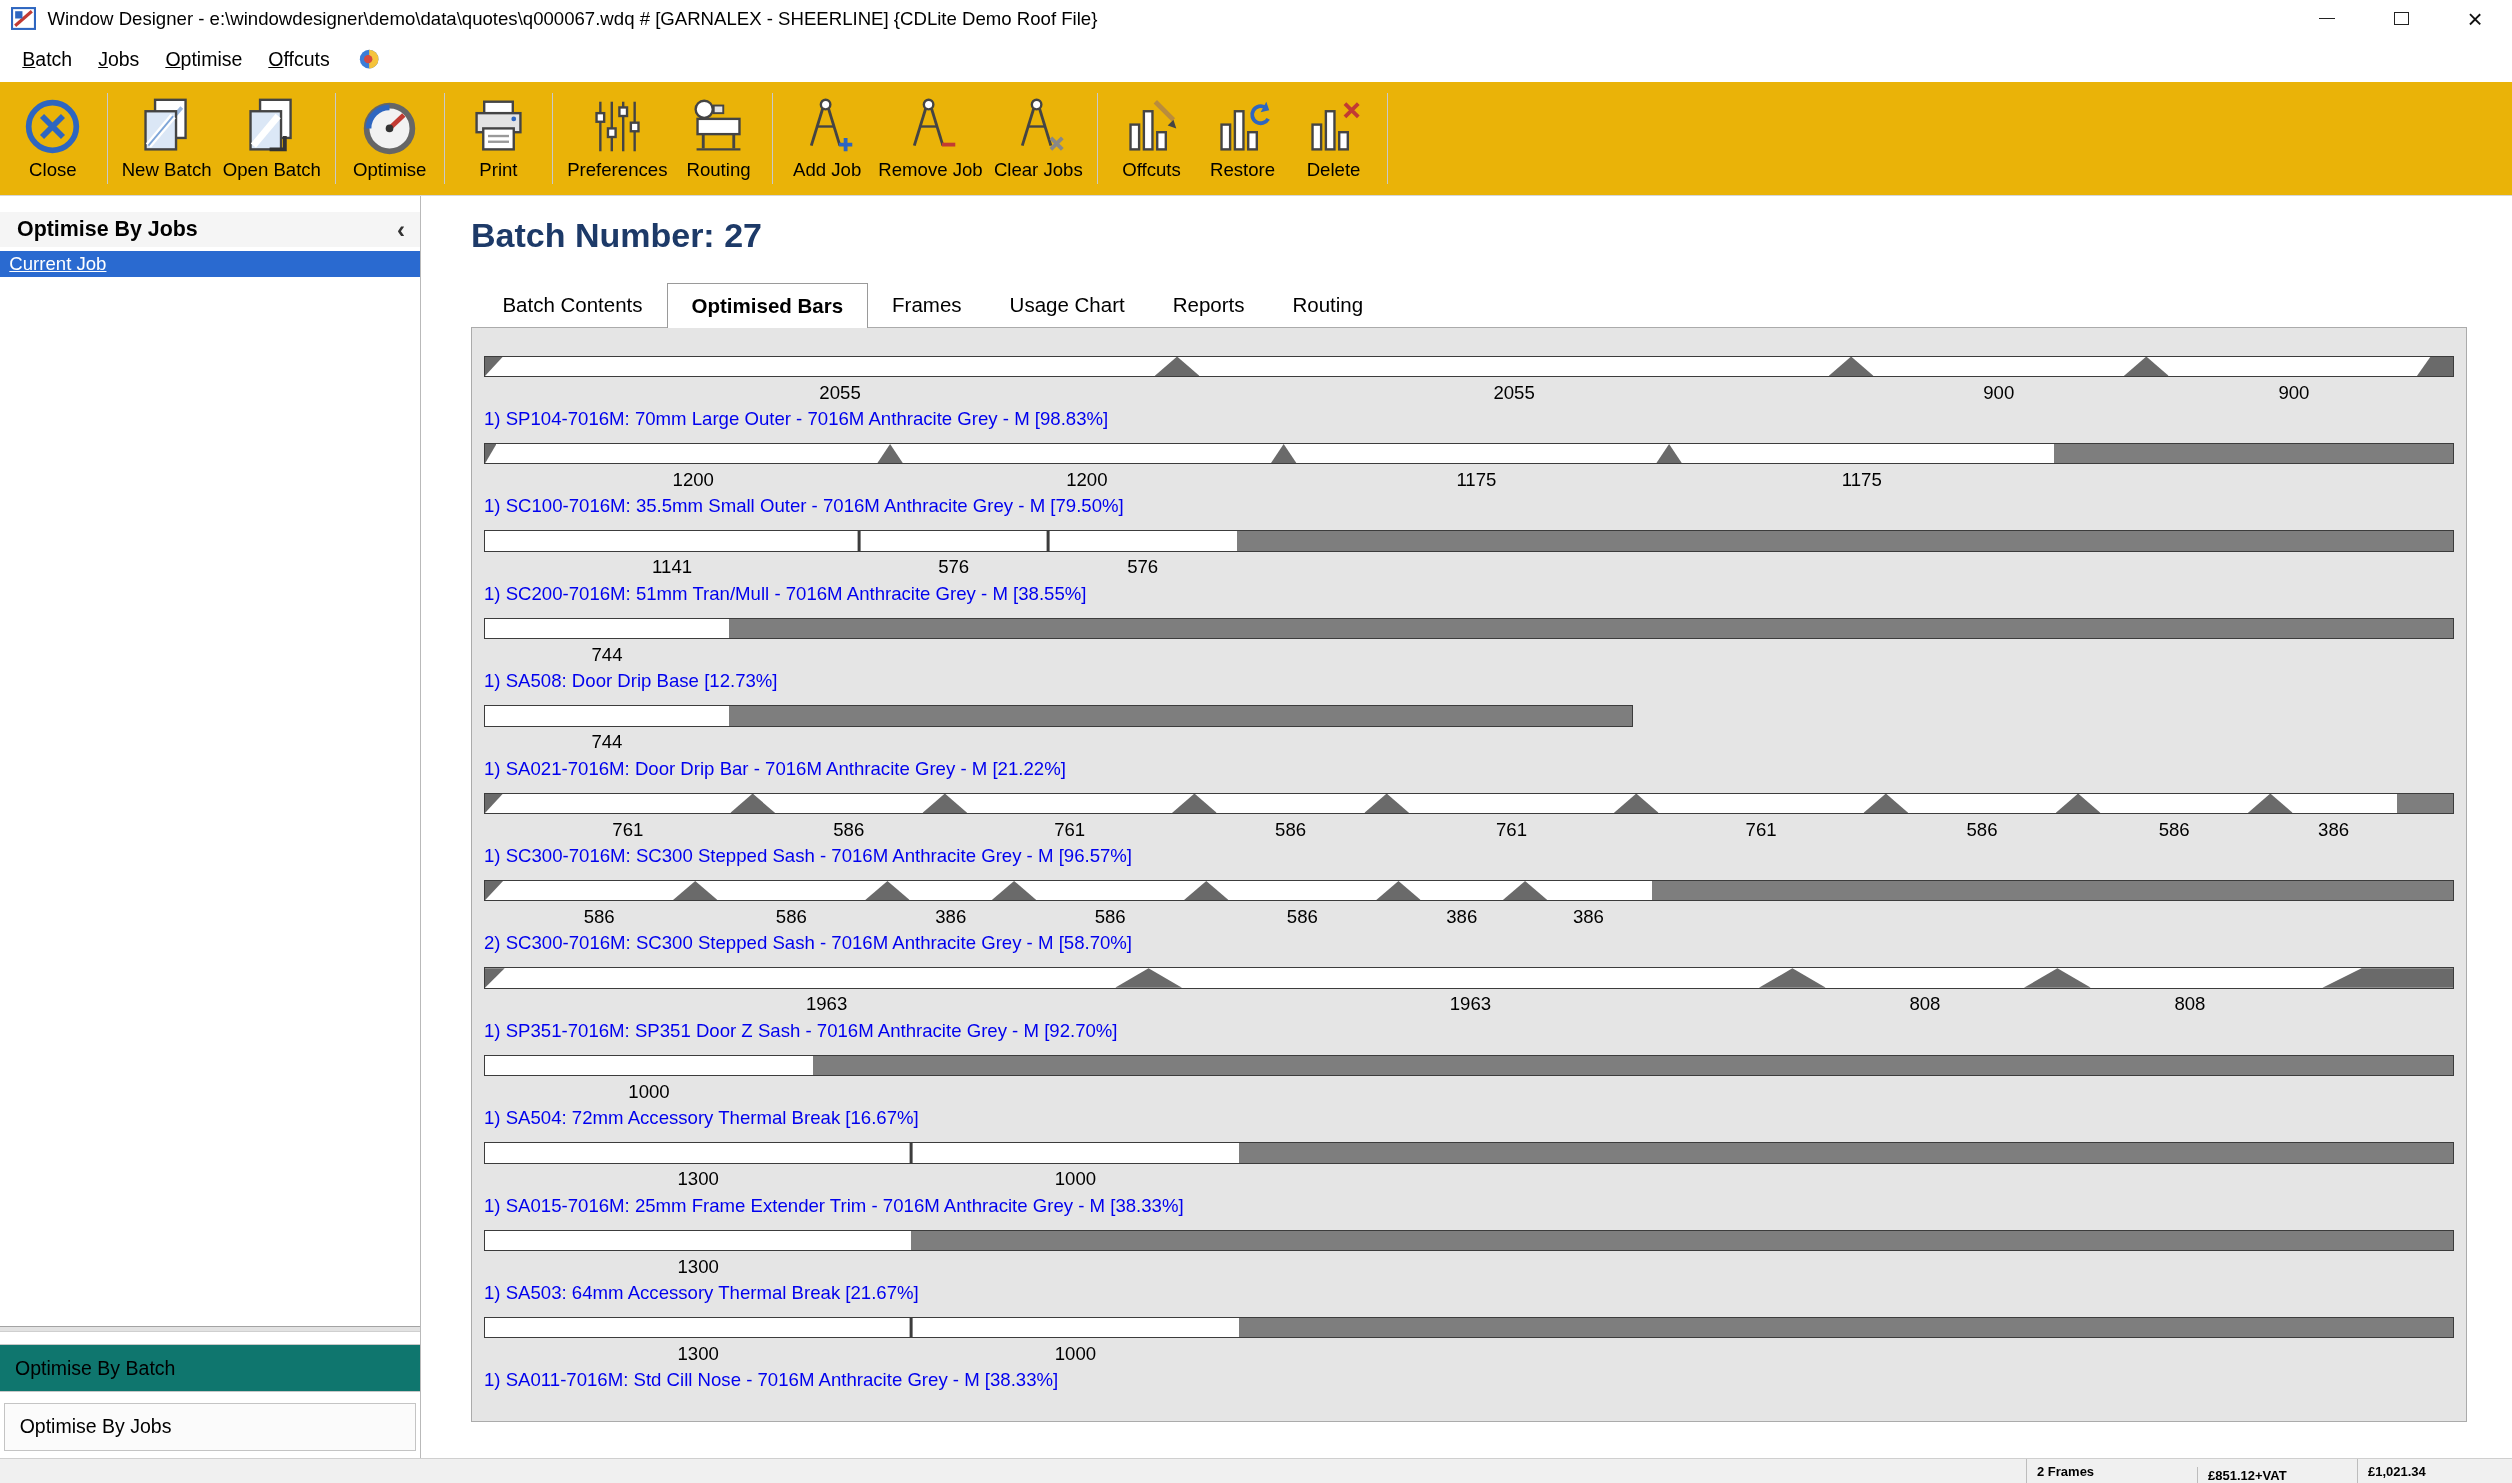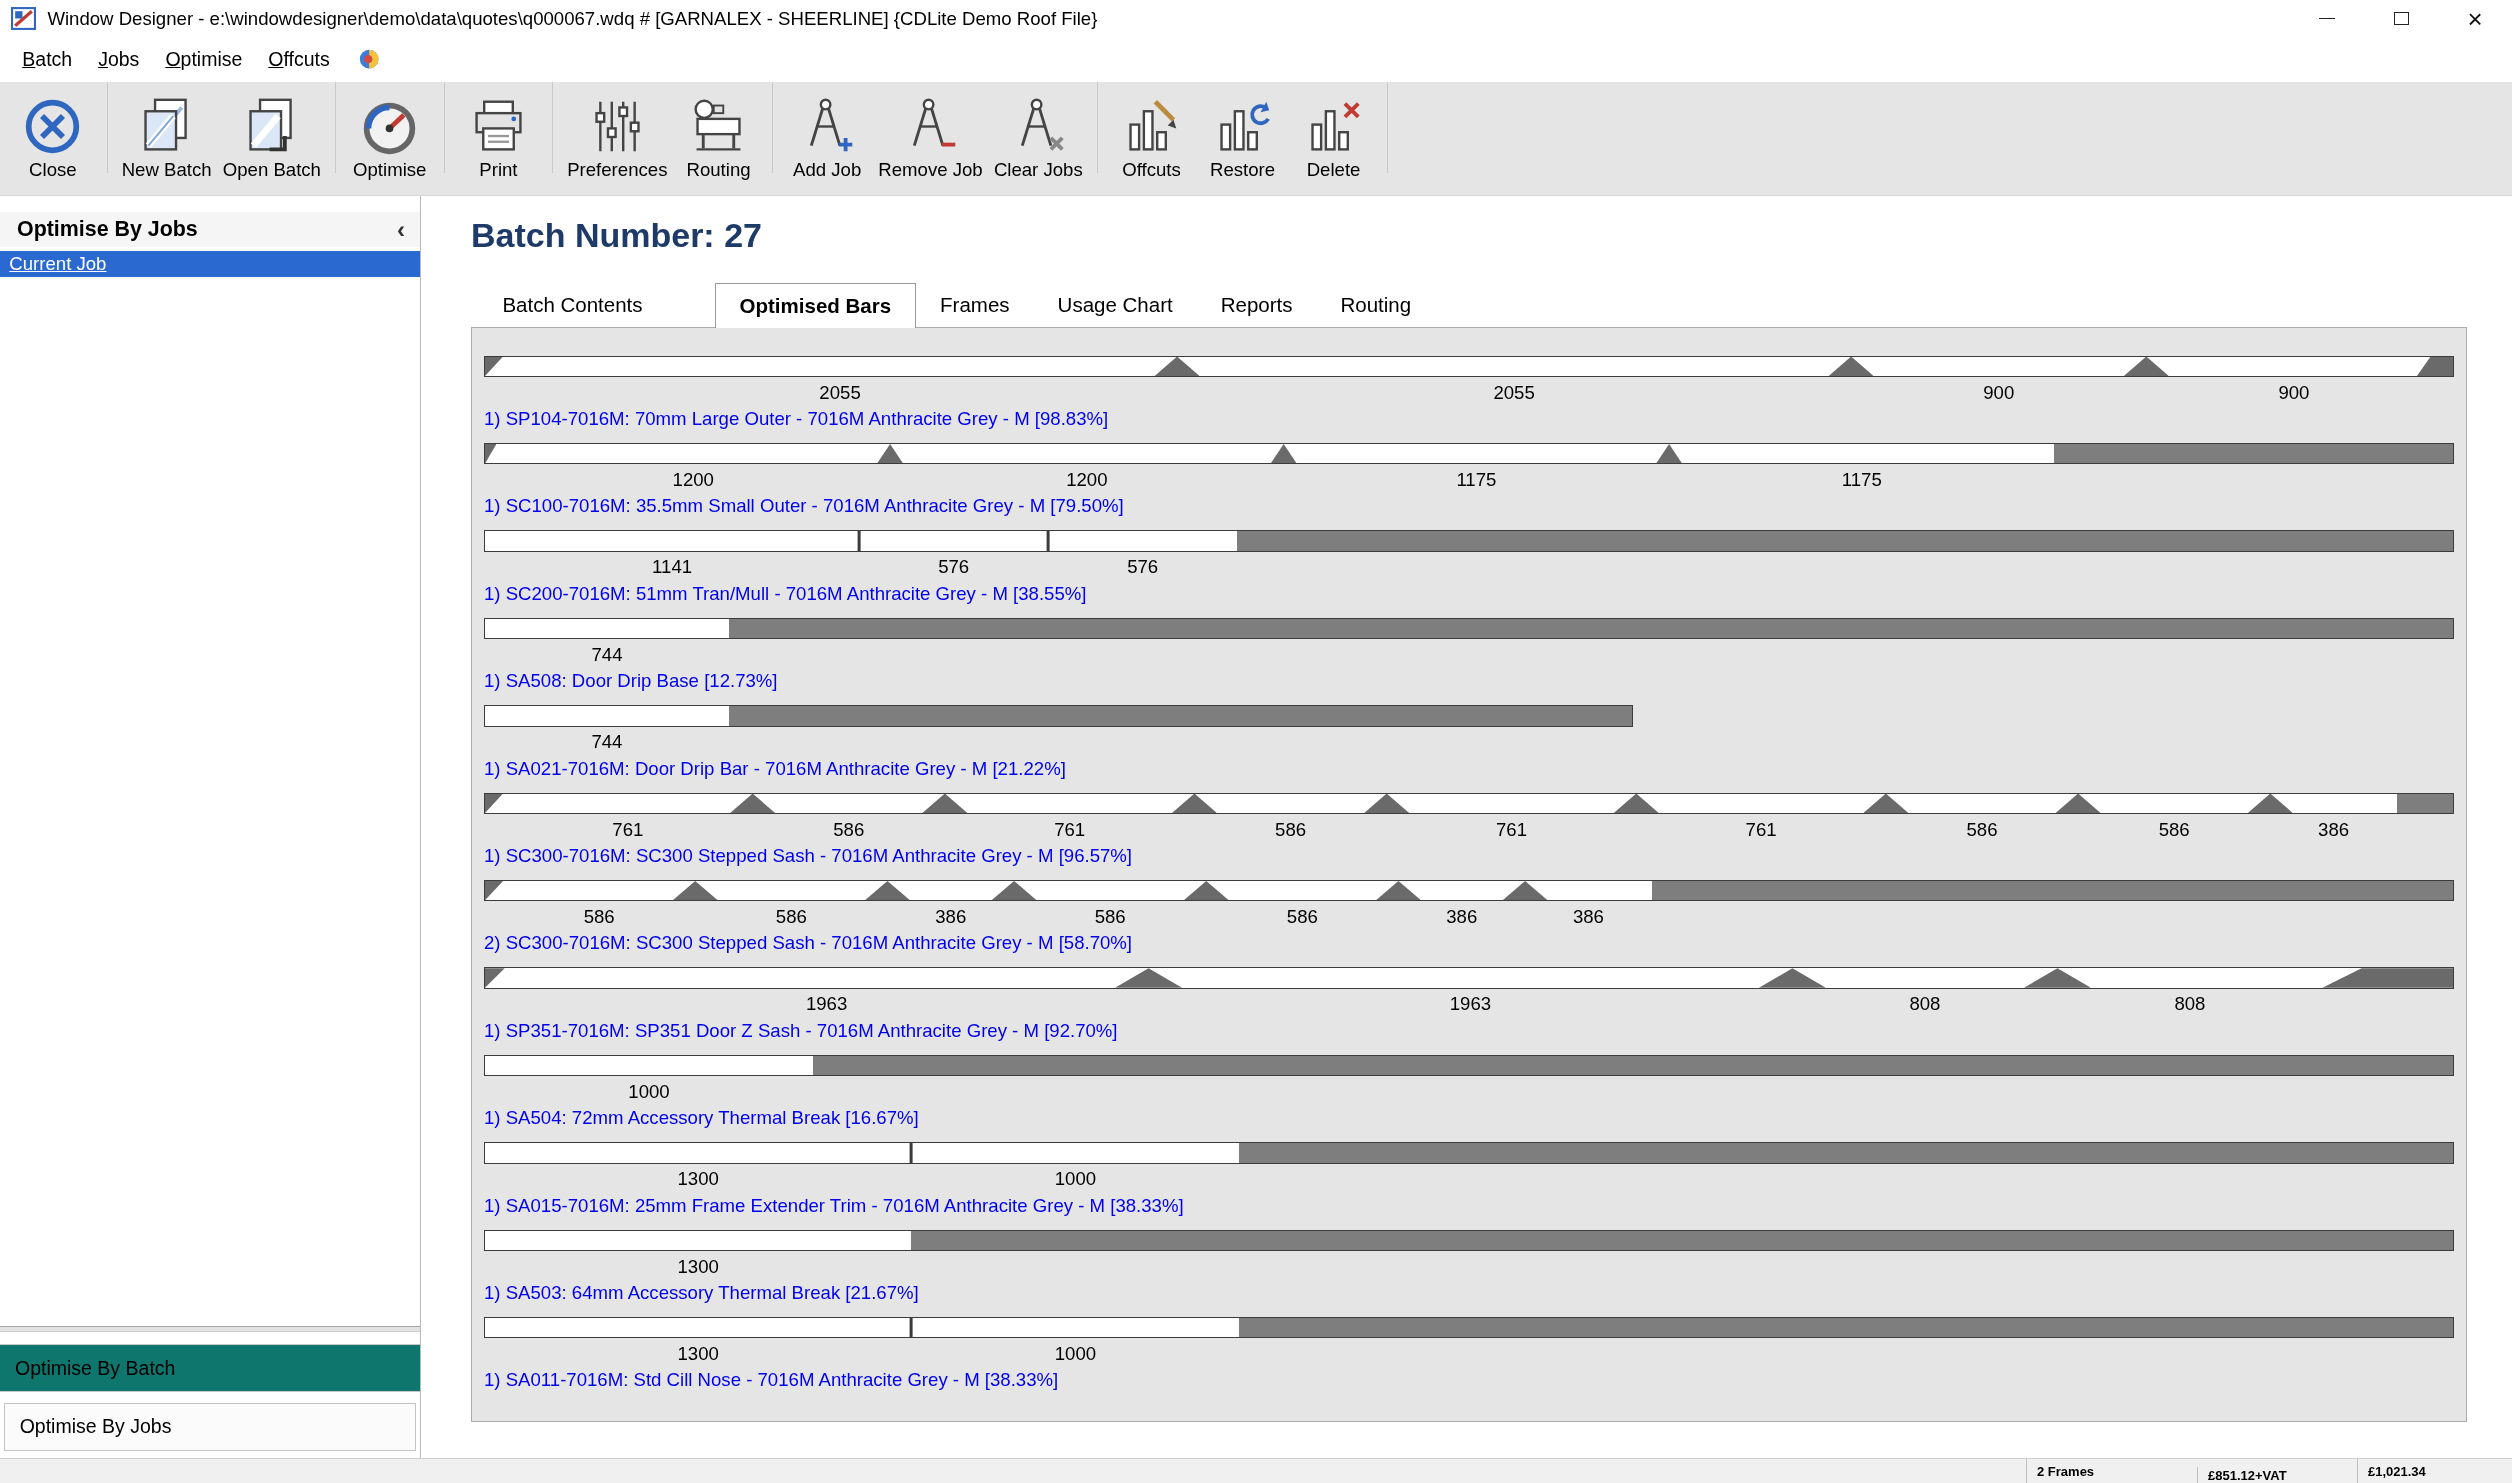--- a/index.html
+++ b/index.html
@@ -16,21 +16,21 @@
   .glyph-max { width:15px; height:13px; border:1.9px solid #222; }
   .glyph-close { font-size:26px; line-height:1; color:#111; }
 
   
   .menu-bar { height:45px; display:flex; align-items:center; padding-left:9.3px; background:#fff; }
   .menu-item { font-size:19.5px; padding:5.6px 13px; }
   .menu-item u { text-decoration:underline; }
   .help-icon { margin-left:15px; display:flex; align-items:center; }
 
   
-  .toolbar { height:114px; display:flex; padding:0 7.4px; background:#e5e5e5; border-bottom:0.9px solid #d6d6d6; }
+  .toolbar { height:114px; display:flex; align-items:center; padding:0 7.4px; background:#eab308; border-bottom:0.9px solid #d6d6d6; }
   .tool-btn { min-width:91px; padding:3.7px 5.6px; display:flex; flex-direction:column; align-items:center; justify-content:center; gap:1.9px; }
   .tool-btn svg { width:61px; height:61px; display:block; }
   .tool-label { font-size:18.6px; white-space:nowrap; }
   .tool-sep { width:0.9px; height:91px; background:#c9c9c9; margin:0 8.4px; flex:0 0 auto; }
 
   
   .main-row { display:flex; height:1262px; }
 
   .sidebar { width:421px; border-right:0.9px solid #b9b9b9; display:flex; flex-direction:column; padding-top:16px; background:#fff; }
   .sidebar-head { height:35px; display:flex; align-items:center; padding:0 15px 0 17px; font-weight:bold; font-size:21.4px; background:#f5f5f5; }
@@ -40,21 +40,21 @@
   .side-item.selected { background:#2a6ad0; color:#fff; }
   .splitter { height:6.5px; background:#e2e2e2; border-top:0.9px solid #a3a3a3; border-bottom:0.9px solid #cfcfcf; }
   .panel-btn { height:48px; display:flex; align-items:center; padding-left:15px; font-size:19.5px; }
   .panel-btn.first { background:#0f766e; border-top:0.9px solid #c8c8c8; border-bottom:0.9px solid #c8c8c8; margin-top:12px; }
   .panel-btn.second { background:#fbfbfb; border:0.9px solid #c4c4c4; margin:10.2px 3.7px 7.4px 3.7px; }
 
   .content { flex:1; padding-left:50px; }
   .page-heading { margin-top:19.5px; font-size:34px; font-weight:bold; color:#1d3a68; }
   .tabstrip { display:flex; margin-top:28px; position:relative; z-index:2; padding-left:7.4px; }
   .tab { padding:0 24px; line-height:44px; font-size:20.5px; }
-  .tab.active { background:#fff; border:0.9px solid #9a9a9a; border-bottom:none; font-weight:bold;margin-left:48px; }
+  .tab.active { background:#fff; border:0.9px solid #9a9a9a; border-bottom:none; font-weight:bold; }
 
   .bars-panel { width:1996px; height:1095px; background:#e5e5e5; border:0.9px solid #ababab; margin-top:-0.9px; padding:28px 12px 0 12px; position:relative; z-index:1; overflow:hidden; }
 
   .bar-row { margin-bottom:13px; }
   .bar-box { position:relative; height:21.4px; background:#fff; border:0.9px solid #3c3c3c; }
   .measure { position:absolute; top:25px; transform:translateX(-50%); font-size:18.6px; white-space:nowrap; color:#000; }
   .cut-tri { position:absolute; top:0; bottom:0; width:45px; transform:translateX(-50%); background:#6a6a6a; clip-path:polygon(50% 0,100% 100%,0 100%); }
   .cut-tri.small { width:26px; }
   .cut-tri.big { width:67px; }
   .cut-line { position:absolute; top:0; bottom:0; width:2.8px; transform:translateX(-50%); background:#3c3c3c; }

